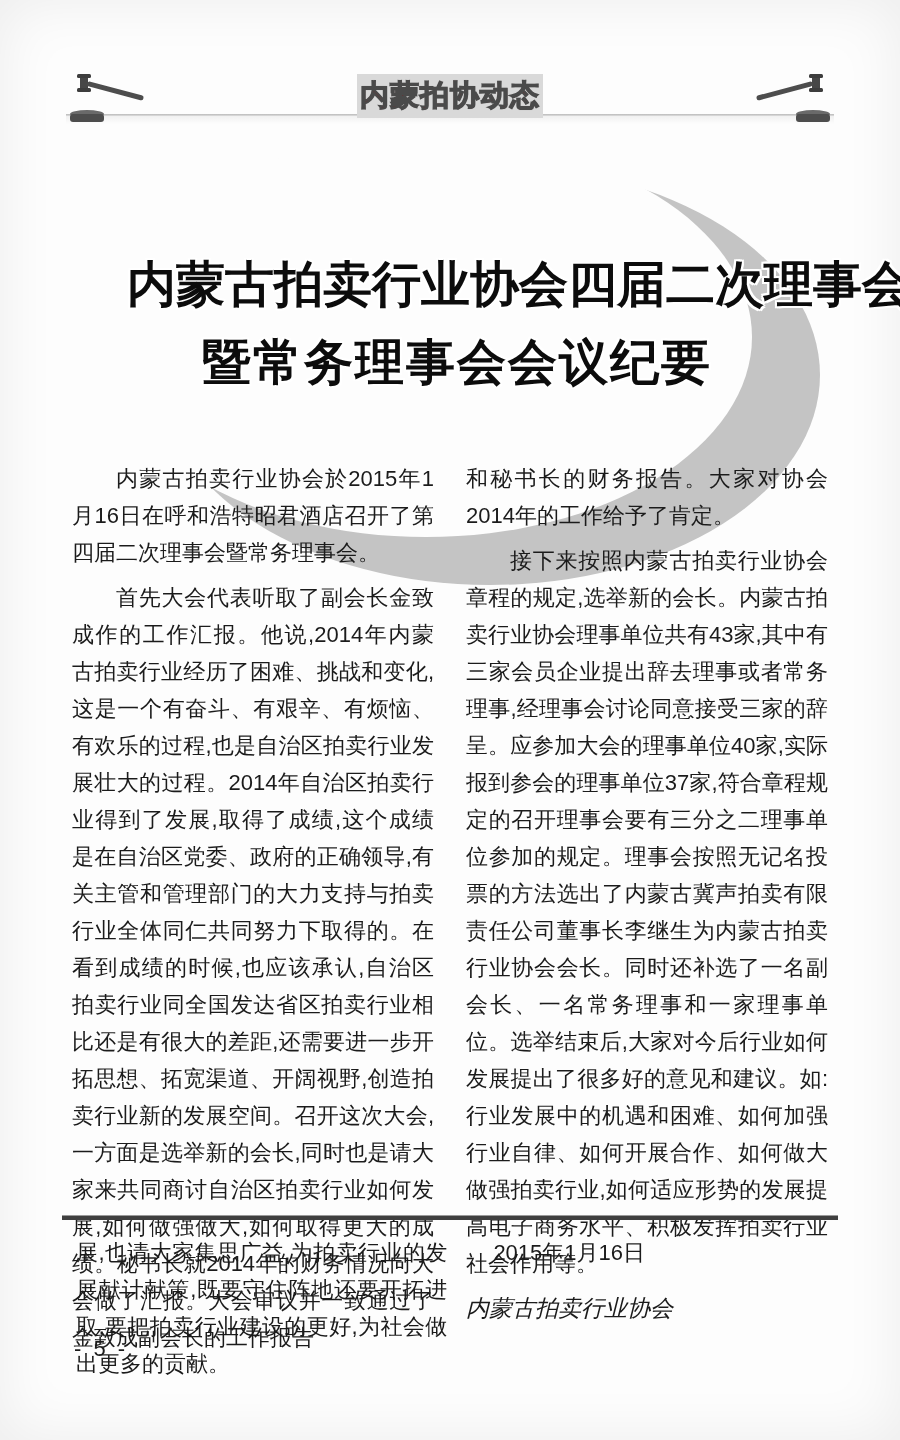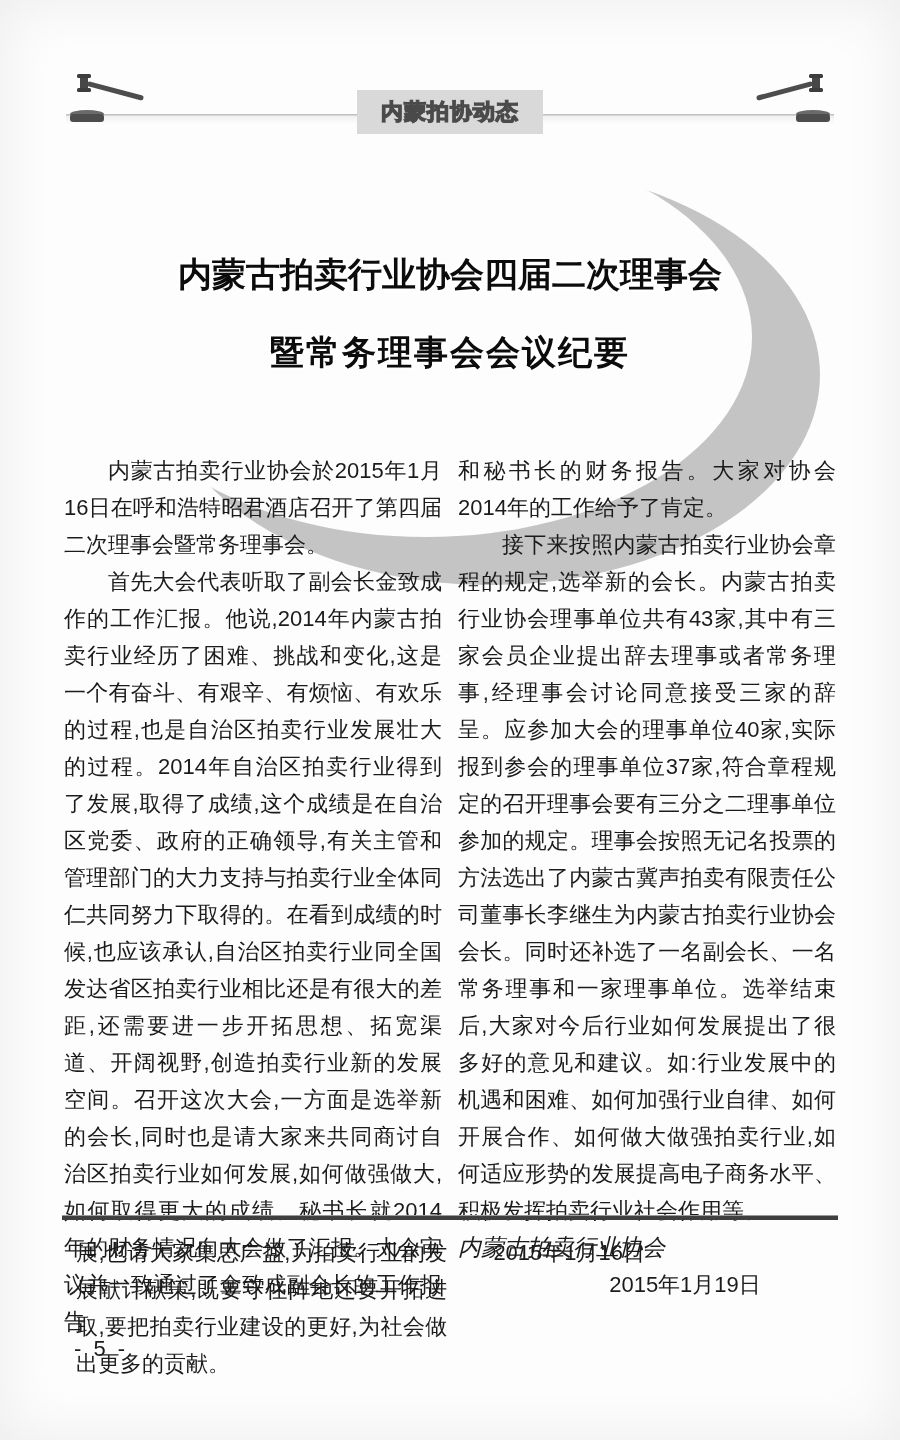--- a/index.html
+++ b/index.html
@@ -15,41 +15,40 @@
     background:linear-gradient(to bottom,#b9b9b9,#dedede);}
   .header-shade{position:absolute;top:44px;left:6px;right:6px;height:8px;
     background:linear-gradient(to bottom,rgba(0,0,0,0.05),rgba(0,0,0,0));}
   .gavel{position:absolute;top:0;width:100px;height:52px;}
   .gavel.left{left:8px;}
   .gavel.right{right:8px;transform:scaleX(-1);}
   .title-box{
     position:absolute;left:50%;transform:translateX(-50%);top:2px;
     width:186px;height:44px;background:#d9d9d9;z-index:2;
     display:flex;align-items:center;justify-content:center;
-    font-size:22px;font-weight:700;letter-spacing:1px;
+    font-size:29px;font-weight:700;letter-spacing:1px;
     color:#7f1d1d;-webkit-text-stroke:1.2px #4a4a4a;
     text-shadow:0 0 1px #666;
-    margin-top:16px;
   }
   
   .headline{position:absolute;top:148px;left:110px;width:720px;height:460px;}
   .headline svg.swoosh{position:absolute;top:0;left:0;}
   .headline-text{
-    position:absolute;left:10px;width:660px;text-align:center;
-    font-weight:700;font-size:34px;letter-spacing:0px;color:#0c0c0c;
+    position:absolute;left:17px;width:660px;text-align:center;
+    font-weight:700;font-size:49px;letter-spacing:0px;color:#0c0c0c;
     text-shadow:2px 2px 0 #fff,-2px -2px 0 #fff,2px -2px 0 #fff,-2px 2px 0 #fff,
                 0 2px 0 #fff,0 -2px 0 #fff,2px 0 0 #fff,-2px 0 0 #fff;
     white-space:nowrap;
   }
   .headline-text.l1{top:104px;}
   .headline-text.l2{top:182px;letter-spacing:2px;}
   
   .columns{position:absolute;top:452px;left:64px;width:772px;display:flex;gap:16px;}
   .col{width:378px;font-size:22px;line-height:37px;text-align:justify;text-justify:inter-character;}
-  .col p{margin:0;}
+  .col p{margin:8px;}
   .col p.indent{text-indent:2em;}
   .sig{margin-top:0;font-family:"Liberation Serif",serif;
     font-style:italic;font-size:23px;line-height:37px;}
   .sig-date{text-align:center;padding-left:76px;font-size:22px;line-height:37px;}
   
   .rule{position:absolute;top:1215px;left:62px;width:776px;height:4px;
     background:#3f3f3f;border-top:1px solid #9a9a9a;}
   .footer{position:absolute;top:1234px;left:64px;width:772px;display:flex;gap:16px;}
   .footer .fcol{width:378px;font-size:22px;line-height:37px;text-align:justify;text-justify:inter-character;margin-left:12px;}
   .footer .fcol p{margin:0;}
@@ -102,21 +101,20 @@
     <div class="col">
         <p class="para indent">内蒙古拍卖行业协会於2015年1月16日在呼和浩特昭君酒店召开了第四届二次理事会暨常务理事会。</p>
         <p class="para indent">首先大会代表听取了副会长金致成作的工作汇报。他说,2014年内蒙古拍卖行业经历了困难、挑战和变化,这是一个有奋斗、有艰辛、有烦恼、有欢乐的过程,也是自治区拍卖行业发展壮大的过程。2014年自治区拍卖行业得到了发展,取得了成绩,这个成绩是在自治区党委、政府的正确领导,有关主管和管理部门的大力支持与拍卖行业全体同仁共同努力下取得的。在看到成绩的时候,也应该承认,自治区拍卖行业同全国发达省区拍卖行业相比还是有很大的差距,还需要进一步开拓思想、拓宽渠道、开阔视野,创造拍卖行业新的发展空间。召开这次大会,一方面是选举新的会长,同时也是请大家来共同商讨自治区拍卖行业如何发展,如何做强做大,如何取得更大的成绩。秘书长就2014年的财务情况向大会做了汇报。大会审议并一致通过了金致成副会长的工作报告</p>
       </div>
     <div class="col">
       <div>
           <p class="para">和秘书长的财务报告。大家对协会2014年的工作给予了肯定。</p>
           <p class="para indent">接下来按照内蒙古拍卖行业协会章程的规定,选举新的会长。内蒙古拍卖行业协会理事单位共有43家,其中有三家会员企业提出辞去理事或者常务理事,经理事会讨论同意接受三家的辞呈。应参加大会的理事单位40家,实际报到参会的理事单位37家,符合章程规定的召开理事会要有三分之二理事单位参加的规定。理事会按照无记名投票的方法选出了内蒙古冀声拍卖有限责任公司董事长李继生为内蒙古拍卖行业协会会长。同时还补选了一名副会长、一名常务理事和一家理事单位。选举结束后,大家对今后行业如何发展提出了很多好的意见和建议。如:行业发展中的机遇和困难、如何加强行业自律、如何开展合作、如何做大做强拍卖行业,如何适应形势的发展提高电子商务水平、积极发挥拍卖行业社会作用等。</p>
         </div>
       <p class="sig">内蒙古拍卖行业协会</p>
-      <p class="sig-date">2015年1月19日</p>
     </div>
   </div>
 
   <div class="rule"></div>
 
   <div class="footer">
     <div class="fcol">
         <p class="para">展,也请大家集思广益,为拍卖行业的发展献计献策,既要守住阵地还要开拓进取,要把拍卖行业建设的更好,为社会做出更多的贡献。</p>
       </div>
     <div class="footer-right">

